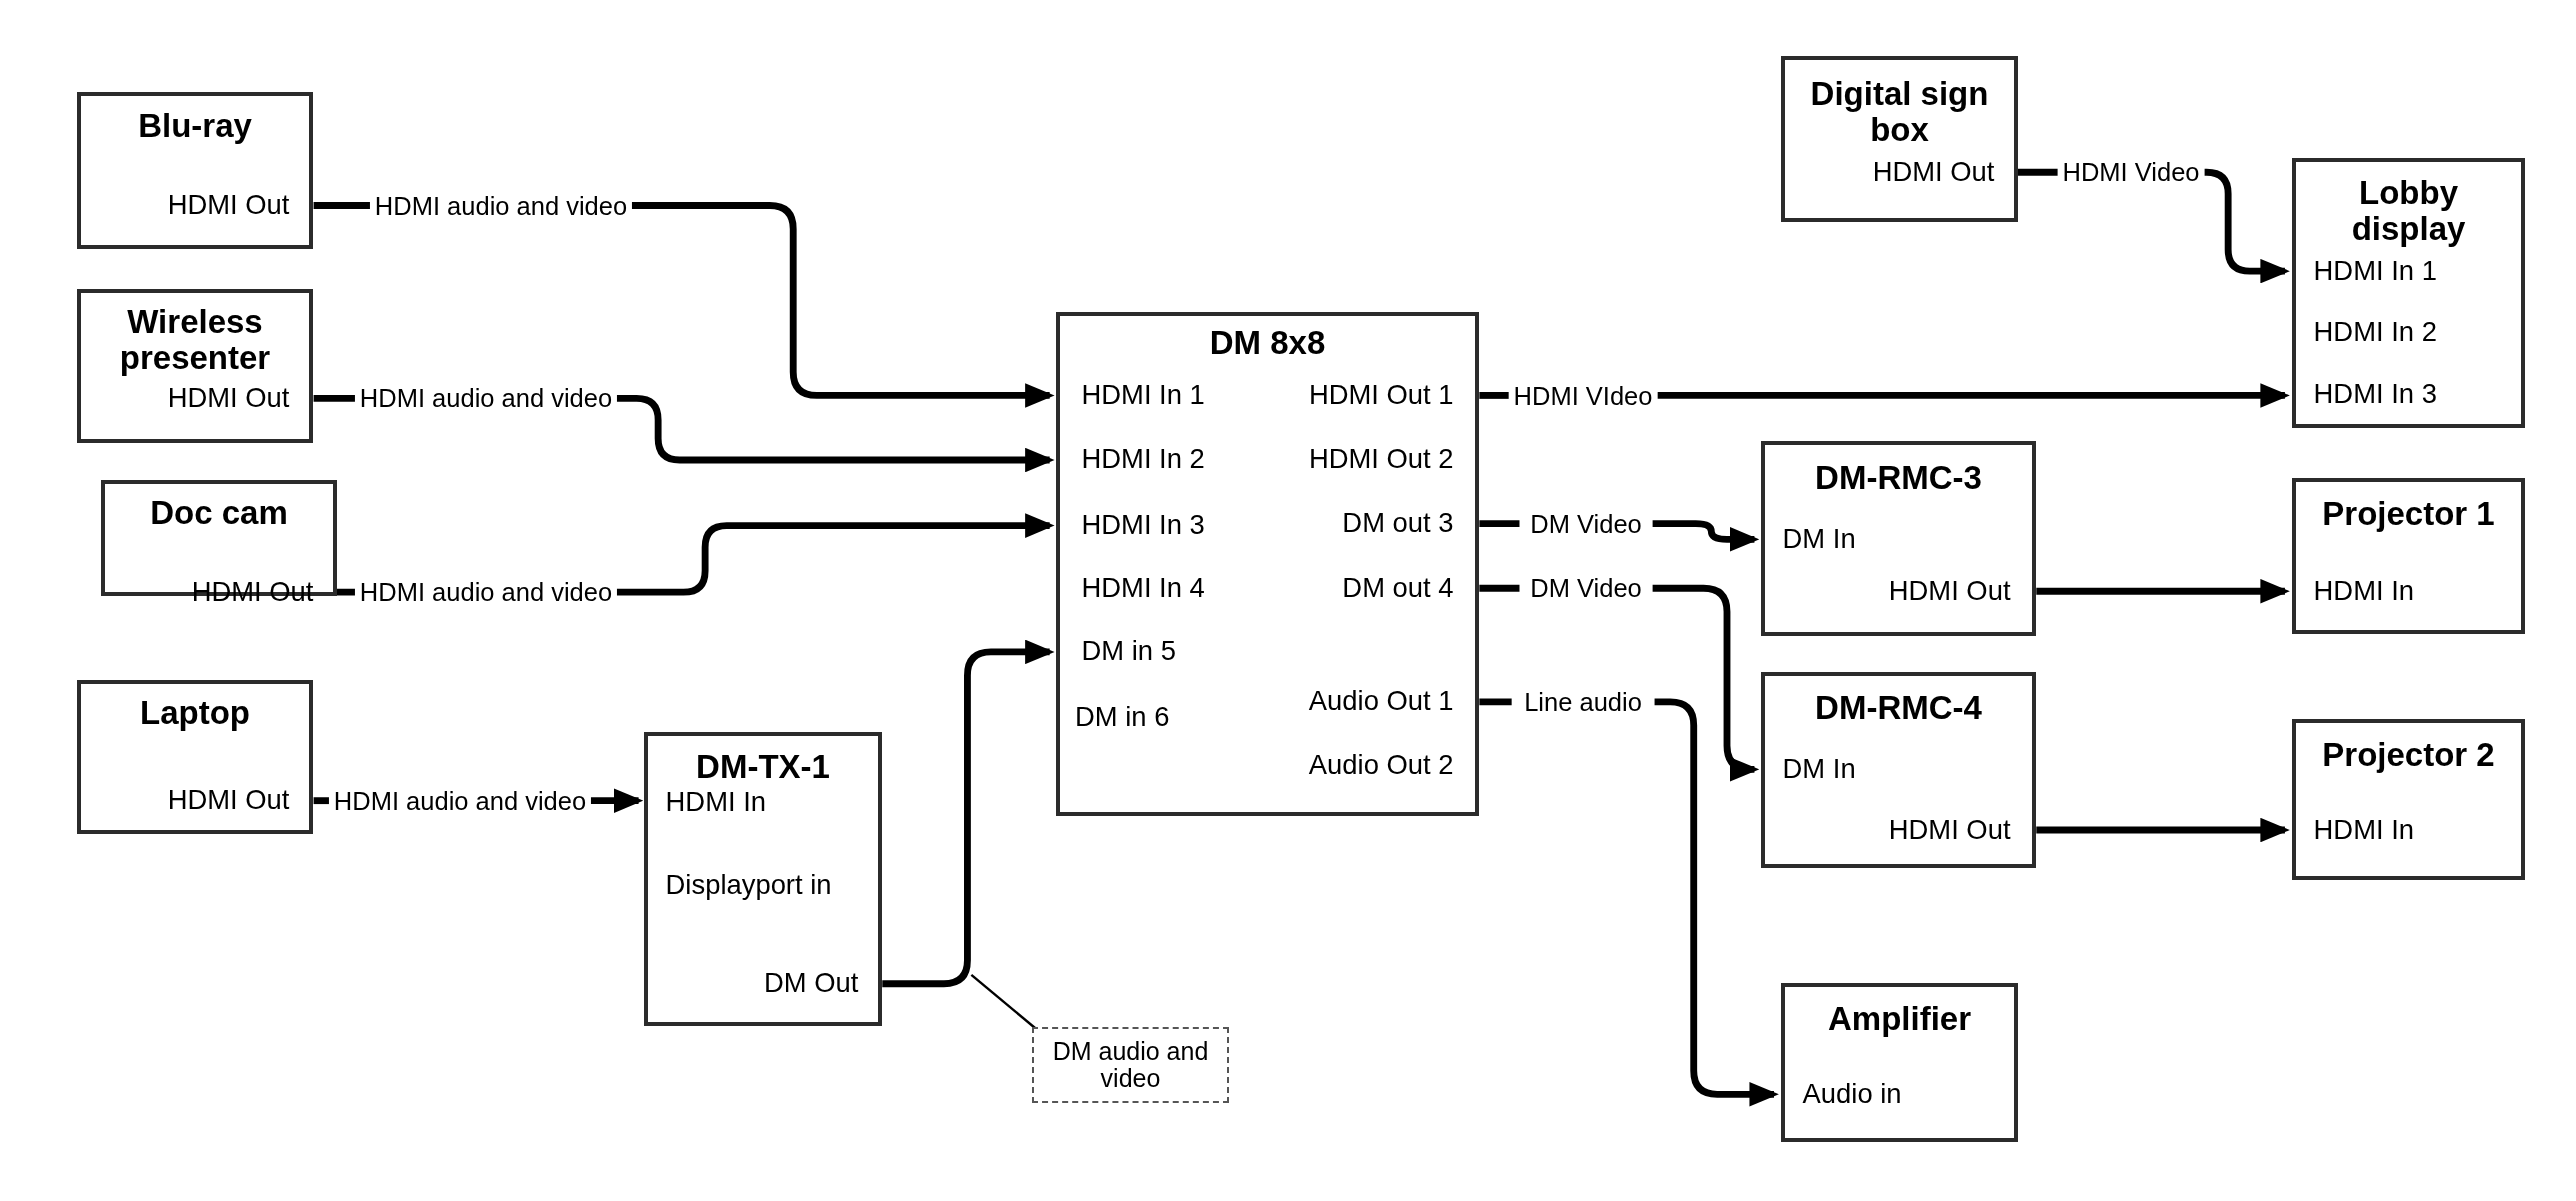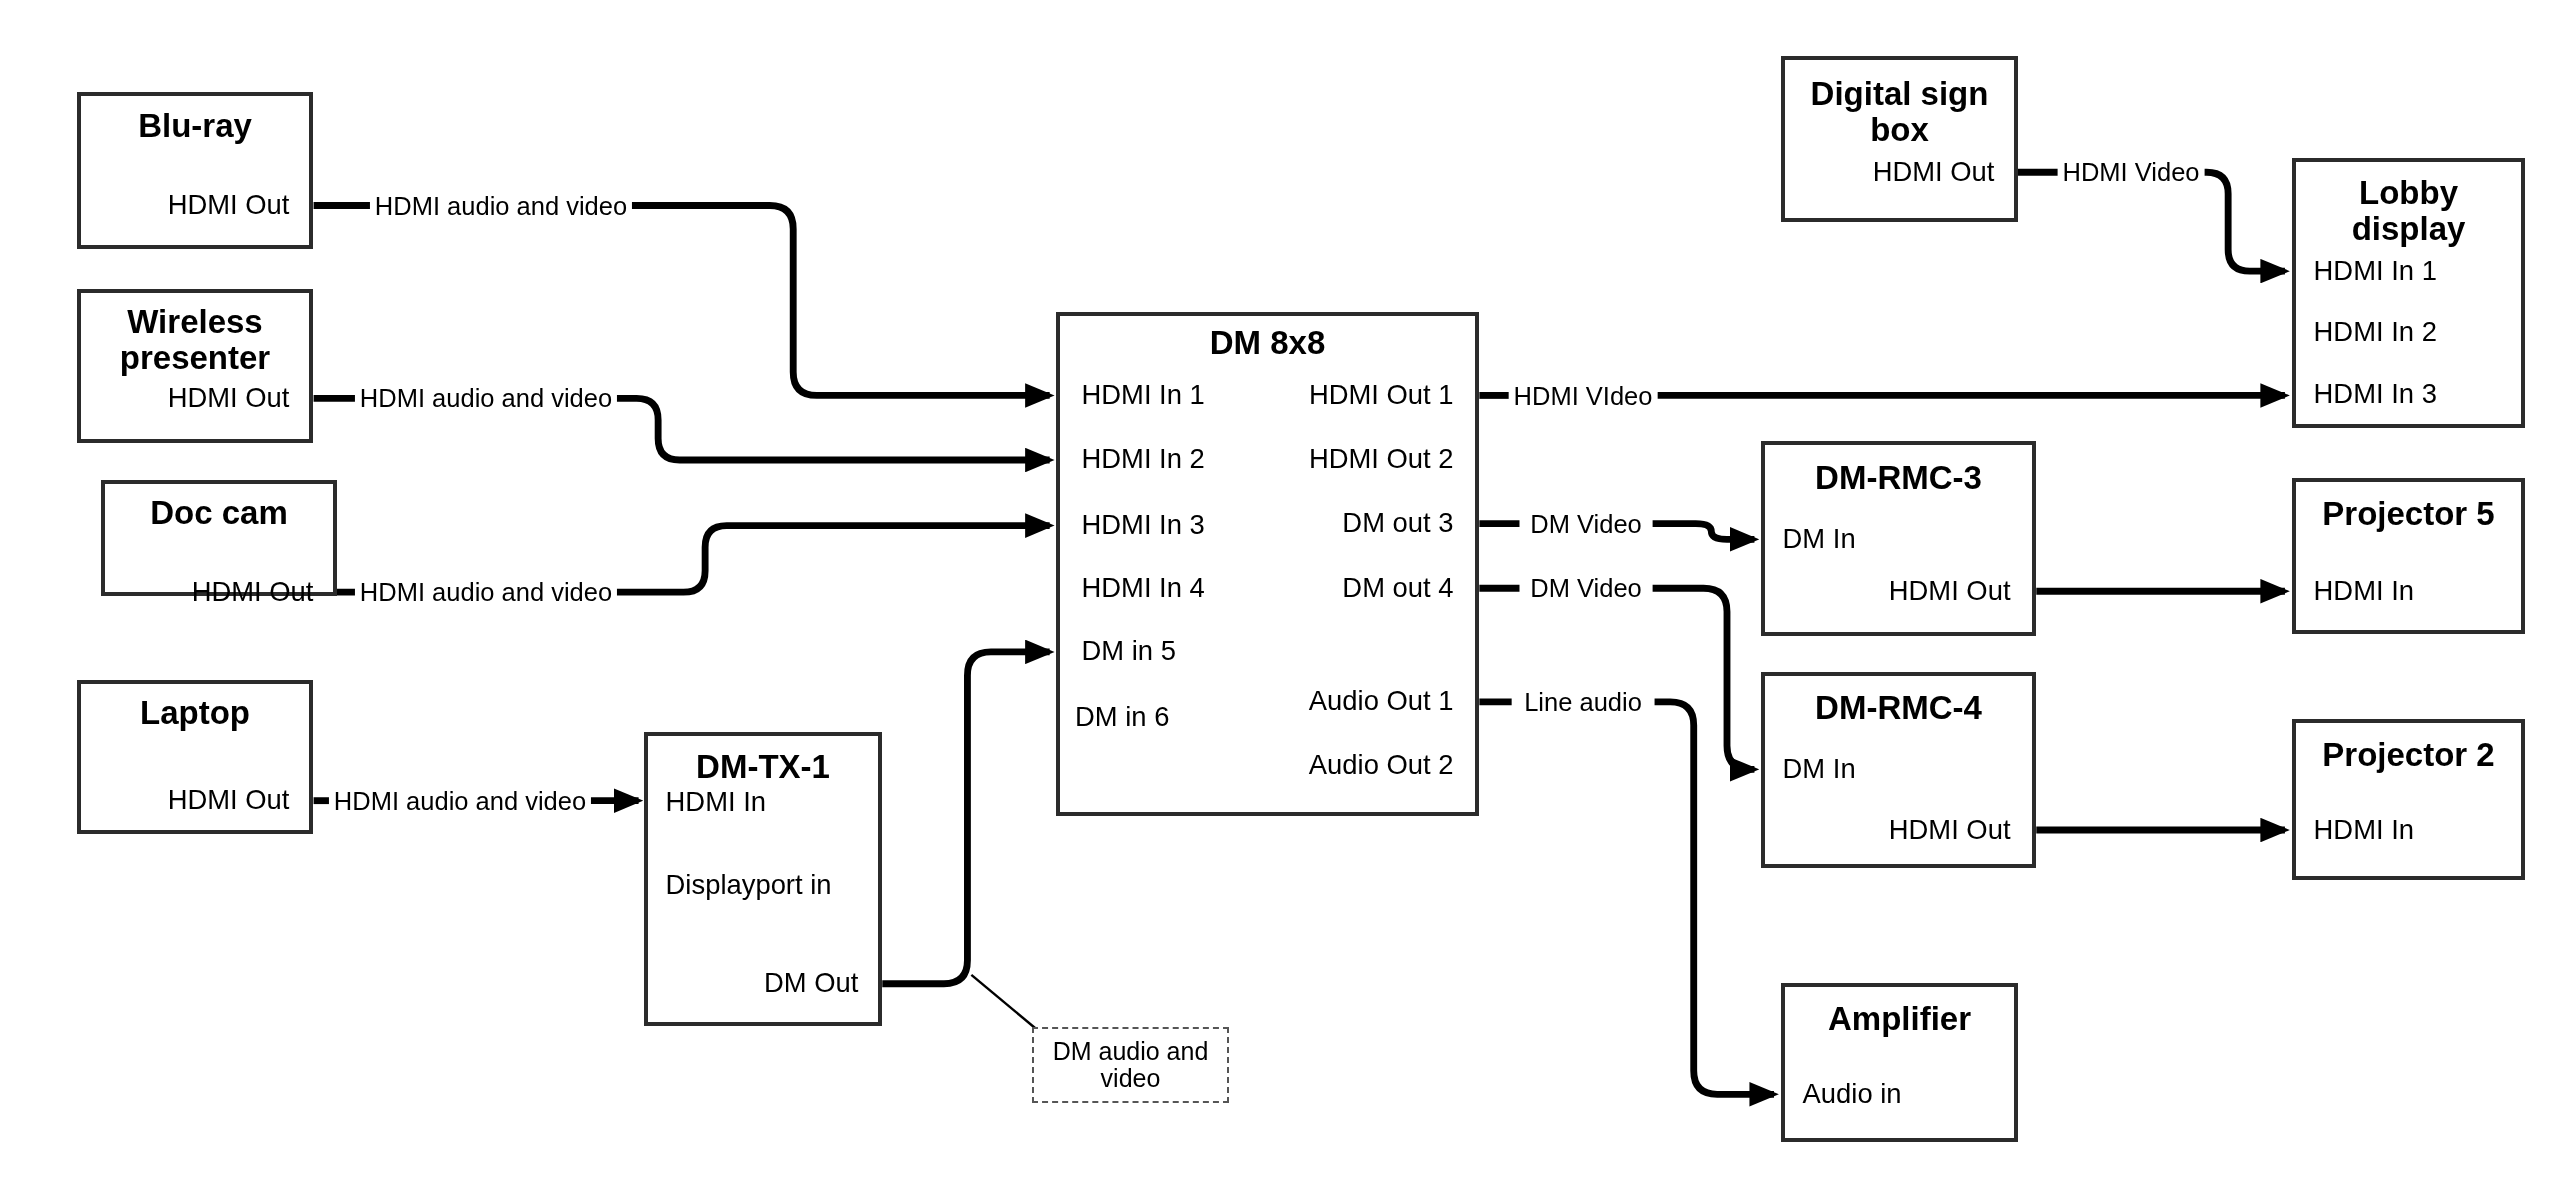--- a/index.html
+++ b/index.html
@@ -180,21 +180,21 @@
   <div class="box" style="left:1761px;top:441px;width:275px;height:195px;">
     <div class="title-wrap" style="padding-top:14.7px;">
       <span class="title">DM-RMC-3</span>
     </div>
     <span class="port pl" style="top:77px;">DM In</span>
     <span class="port pr" style="right:21.5px;top:129px;">HDMI Out</span>
   </div>
 
   <div class="box" style="left:2292px;top:478px;width:233px;height:156px;">
     <div class="title-wrap" style="padding-top:13.7px;">
-      <span class="title">Projector 5</span>
+      <span class="title">Projector 1</span>
     </div>
     <span class="port pl" style="top:92px;">HDMI In</span>
   </div>
 
   <div class="box" style="left:1761px;top:672px;width:275px;height:196px;">
     <div class="title-wrap" style="padding-top:13.7px;">
       <span class="title">DM-RMC-4</span>
     </div>
     <span class="port pl" style="top:76px;">DM In</span>
     <span class="port pr" style="right:21.5px;top:137px;">HDMI Out</span>

